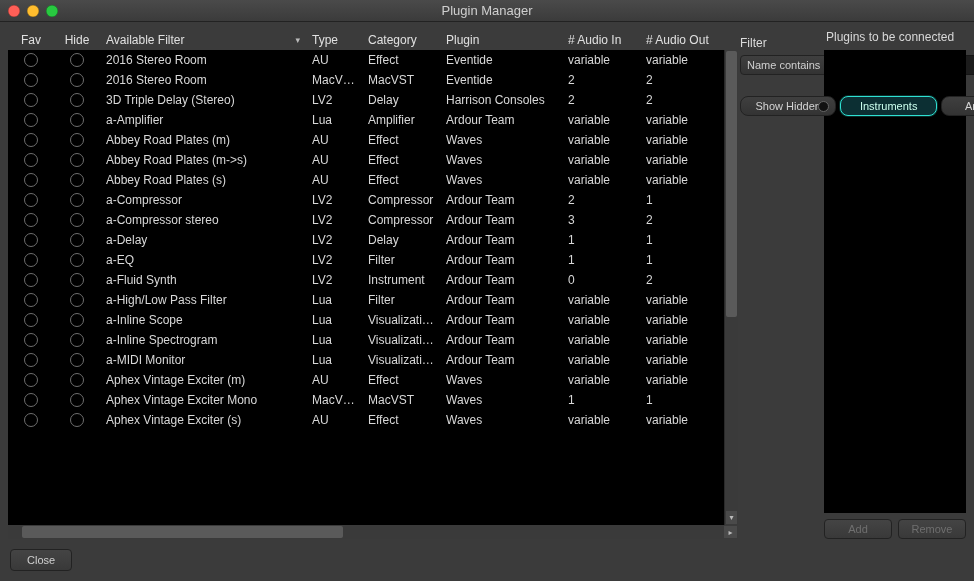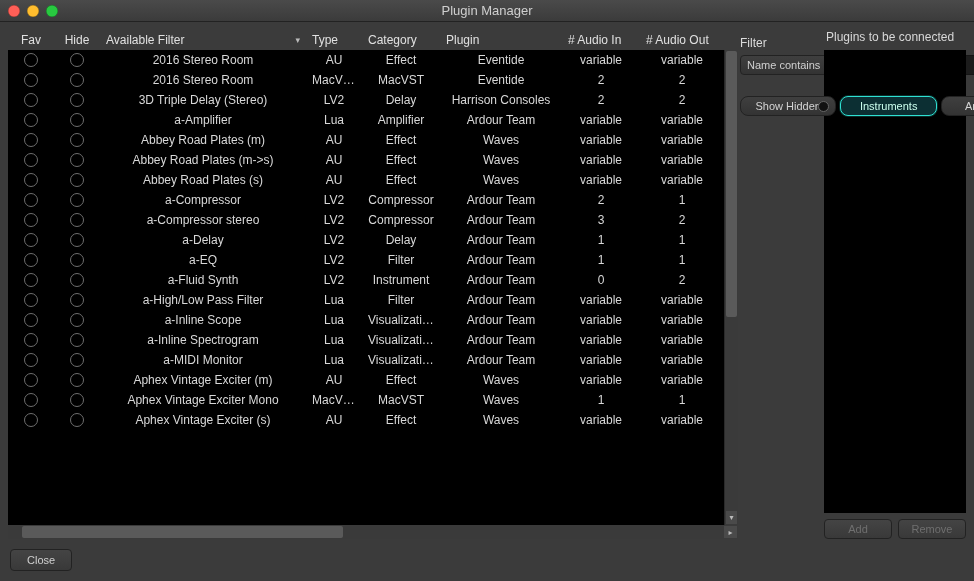--- a/index.html
+++ b/index.html
@@ -27,21 +27,21 @@
 
   .scroll-area { position:relative; display:flex; flex:1 1 auto; min-height:0; background:#000; border:0; }
   .rows-holder { flex:1 1 auto; overflow:hidden; }
   .vscroll { width:14px; background:#3a3a3a; position:relative; border-left:1px solid #2a2a2a;}
   .vscroll-thumb { position:absolute; left:1px; right:1px; top:1px; height:56%; background:#5a5a5a; border-radius:2px;}
   .vscroll-down { position:absolute; bottom:1px; left:1px; right:1px; height:13px; background:#4a4a4a; display:flex; align-items:center; justify-content:center; font-size:8px; color:#bbb;}
   .hscroll { height:14px; background:#3a3a3a; position:relative; display:flex; align-items:center;}
   .hscroll-thumb { position:absolute; left:14px; height:12px; top:1px; width:44%; background:#5a5a5a; border-radius:2px;}
   .hscroll-right { position:absolute; right:1px; top:1px; bottom:1px; width:13px; background:#4a4a4a; display:flex; align-items:center; justify-content:center; font-size:8px; color:#bbb;}
 
-  .data-row { background:#000; border-top:0px solid #111;text-align:center;}
+  .data-row { background:#000; border-top:0px solid #111;}
   .cell { padding:0 6px; white-space:nowrap; overflow:hidden; text-overflow:ellipsis; color:#d8d8d8;}
 
   
   .c-fav { width:46px; display:flex; justify-content:center;}
   .c-hide{ width:46px; display:flex; justify-content:center;}
   .c-name{ width:206px;}
   .c-type{ width:56px;}
   .c-cat { width:78px;}
   .c-creator{ width:122px;}
   .c-in  { width:78px;}

